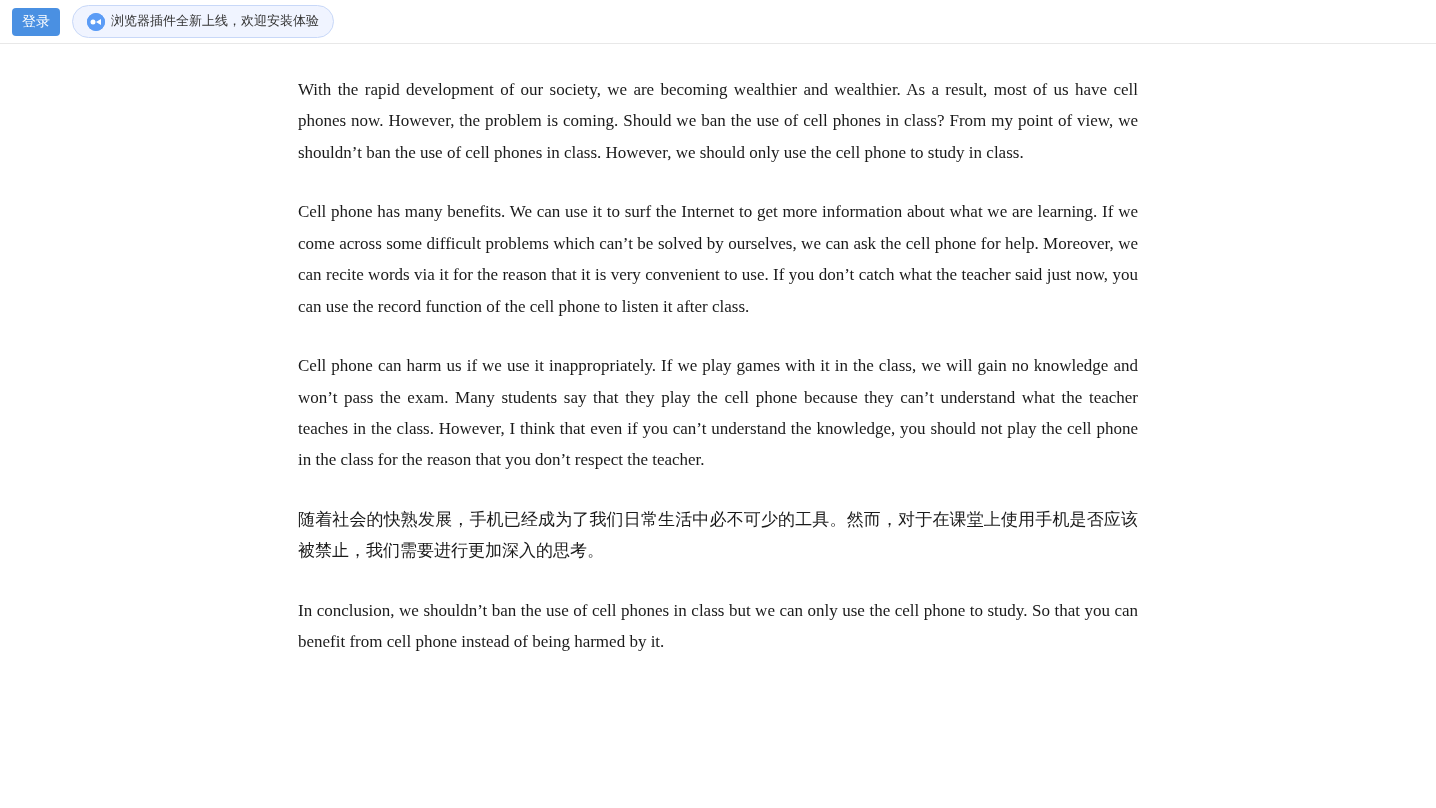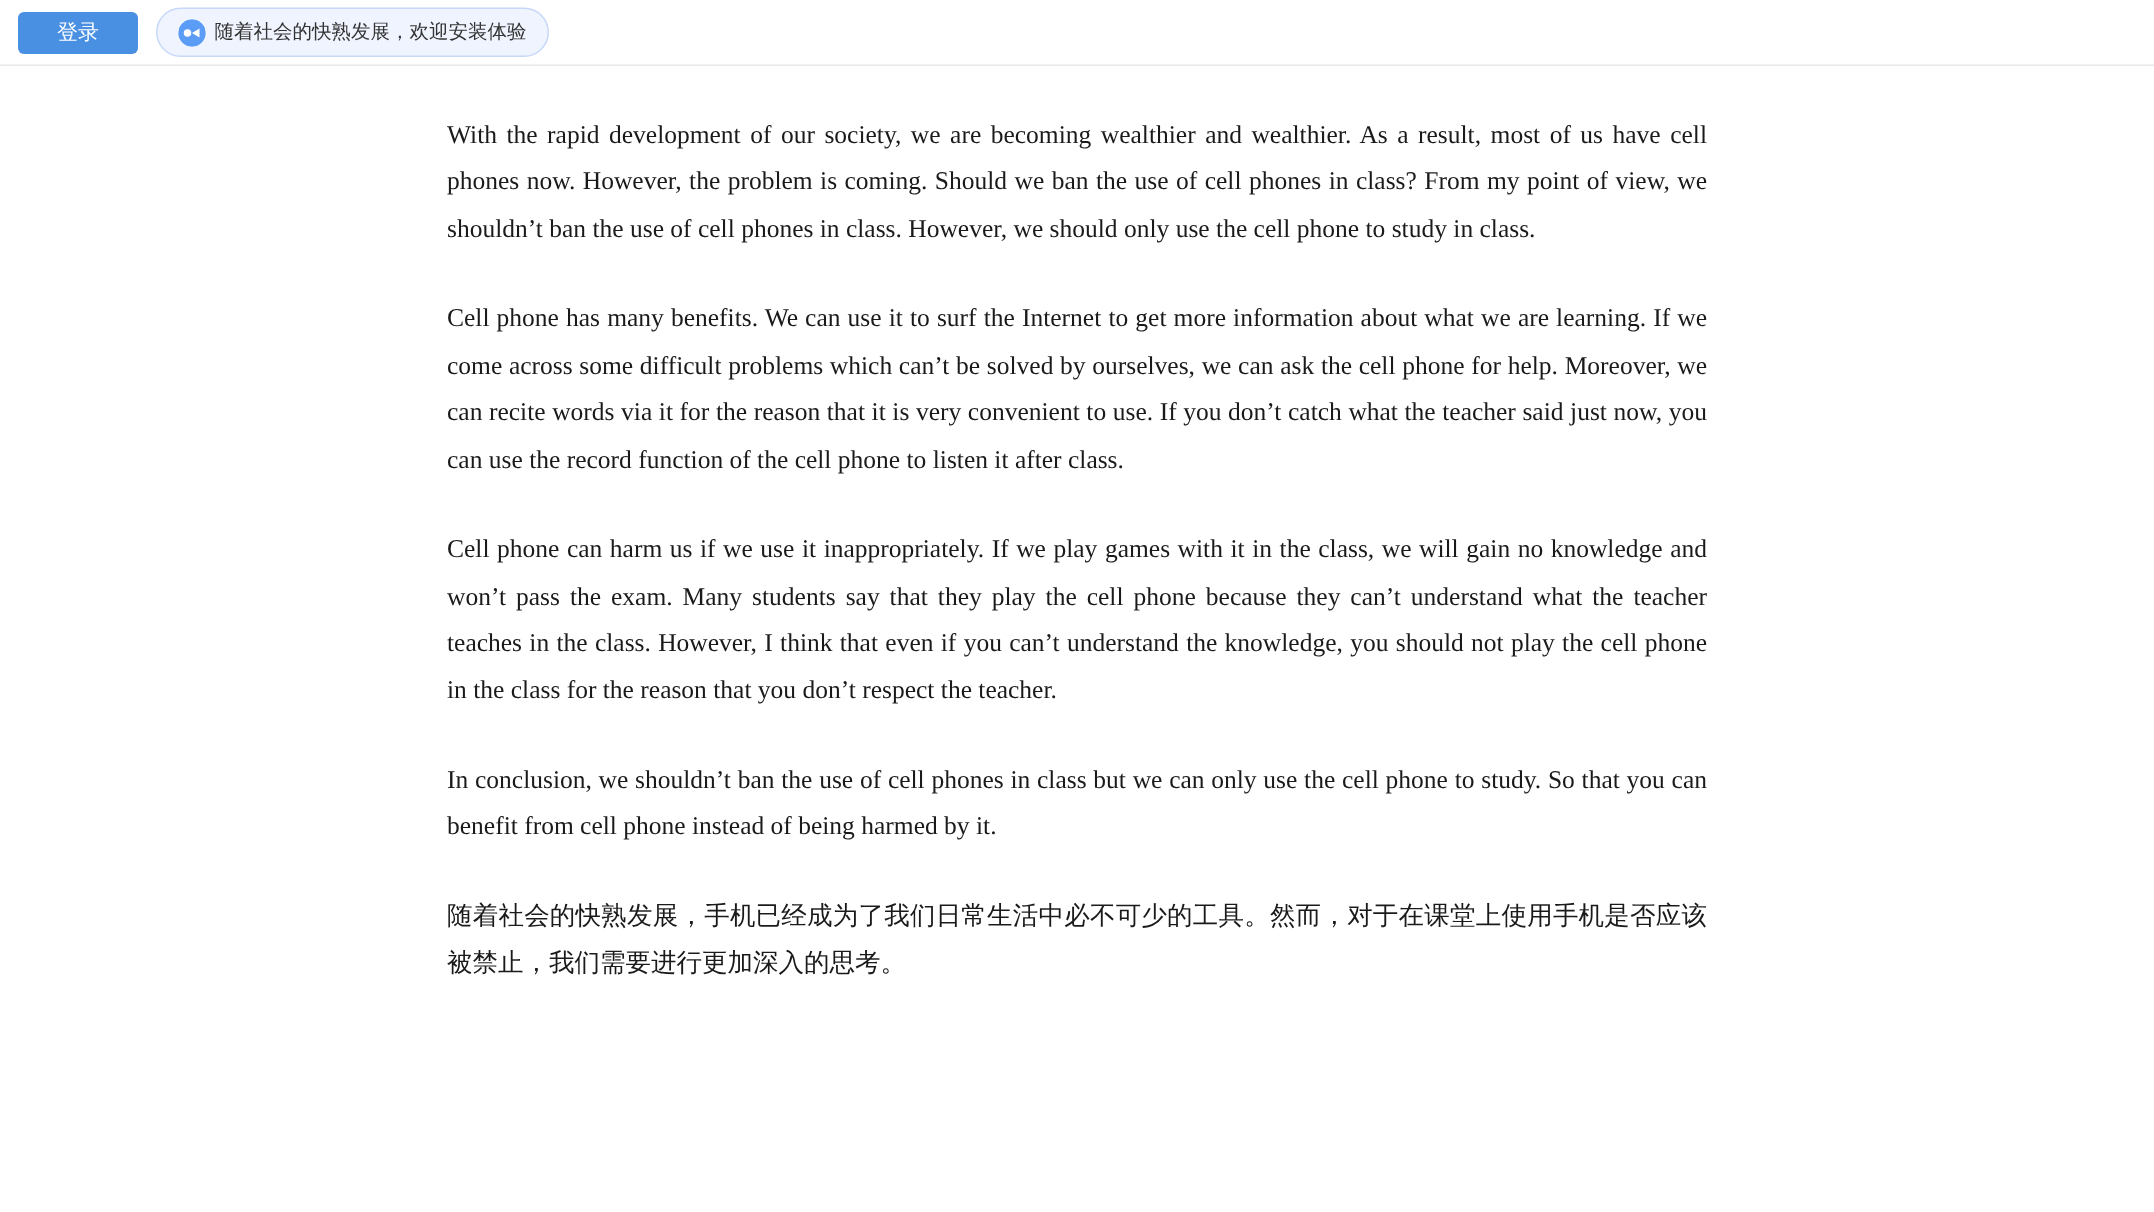--- a/index.html
+++ b/index.html
@@ -25,21 +25,21 @@
       background: #ffffff;
       border-bottom: 1px solid #e8e8e8;
       height: 44px;
     }
 
     .login-btn {
       background: #4a90e2;
       color: #ffffff;
       border: none;
       border-radius: 4px;
-      padding: 5px 26px;
+      padding: 5px 10px;
       font-size: 14px;
       cursor: pointer;
       font-family: "Microsoft YaHei", sans-serif;
     }
 
     .plugin-banner {
       display: flex;
       align-items: center;
       gap: 6px;
       background: #f0f4ff;
@@ -92,37 +92,37 @@
 <div class="top-bar">
   <button class="login-btn">登录</button>
   <div class="plugin-banner">
     <span class="plugin-icon">
       <svg width="18" height="18" viewBox="0 0 18 18" fill="none">
         <circle cx="9" cy="9" r="9" fill="#5b9cf6"></circle>
         <circle cx="6" cy="9" r="2.5" fill="white"></circle>
         <path d="M9 9 L14 6 L14 12 Z" fill="white"></path>
       </svg>
     </span>
-    <span>随着社会的快熟发展，欢迎安装体验</span>
+    <span>浏览器插件全新上线，欢迎安装体验</span>
   </div>
 </div>
 
 <div class="content-area">
 
   <p class="paragraph">
     <span>With the rapid development of our society, we are </span><span class="underline-blue">becoming wealthier and wealthier</span><span>. As a result, most of us </span><span class="underline-blue">have cell phones now</span><span>. However, the problem is coming. Should we ban the use of cell phones in class? From my point of view, we shouldn’t ban the use of cell phones in class. However, we should only use </span><span class="underline-blue">the cell phone</span><span> to study in class.</span>
   </p>
 
   <p class="paragraph">
     <span>Cell </span><span class="underline-blue">phone has</span><span> many benefits. We can use it to surf the Internet </span><span class="underline-blue">to get</span><span> more information about what we are learning. If we come across some difficult problems which can’t be solved by ourselves, we can ask the cell phone for help. Moreover, we can recite words </span><span class="underline-blue">via</span><span> it for the reason that it is very convenient to use. If you don’t catch what the teacher said just now, you can use the record function of the cell phone to listen it after class.</span>
   </p>
 
   <p class="paragraph">
     <span>Cell </span><span class="underline-blue">phone</span><span> can harm us if we use </span><span class="underline-blue">it</span><span> inappropriately. If we play games with it in the class, we will gain no knowledge and won’t pass the exam. Many students say that they play the cell phone because they can’t understand what the teacher teaches in the class. However, I think that even if you can’t understand the knowledge, you should not play the cell phone in the class for the reason that you don’t respect the teacher.</span>
   </p>
 
+  <p class="paragraph chinese-text">随着社会的快熟发展，手机已经成为了我们日常生活中必不可少的工具。然而，对于在课堂上使用手机是否应该被禁止，我们需要进行更加深入的思考。</p>
+
   <p class="paragraph">
     <span>In conclusion, we shouldn’t ban the use of cell phones in class but we can only use the cell phone to study. So that you can benefit from cell </span><span class="underline-blue">phone</span><span> instead of being harmed by </span><span class="underline-blue">it</span><span>.</span>
   </p>
 
-  <p class="paragraph chinese-text">随着社会的快熟发展，手机已经成为了我们日常生活中必不可少的工具。然而，对于在课堂上使用手机是否应该被禁止，我们需要进行更加深入的思考。</p>
-
 </div>
 
 </body></html>

